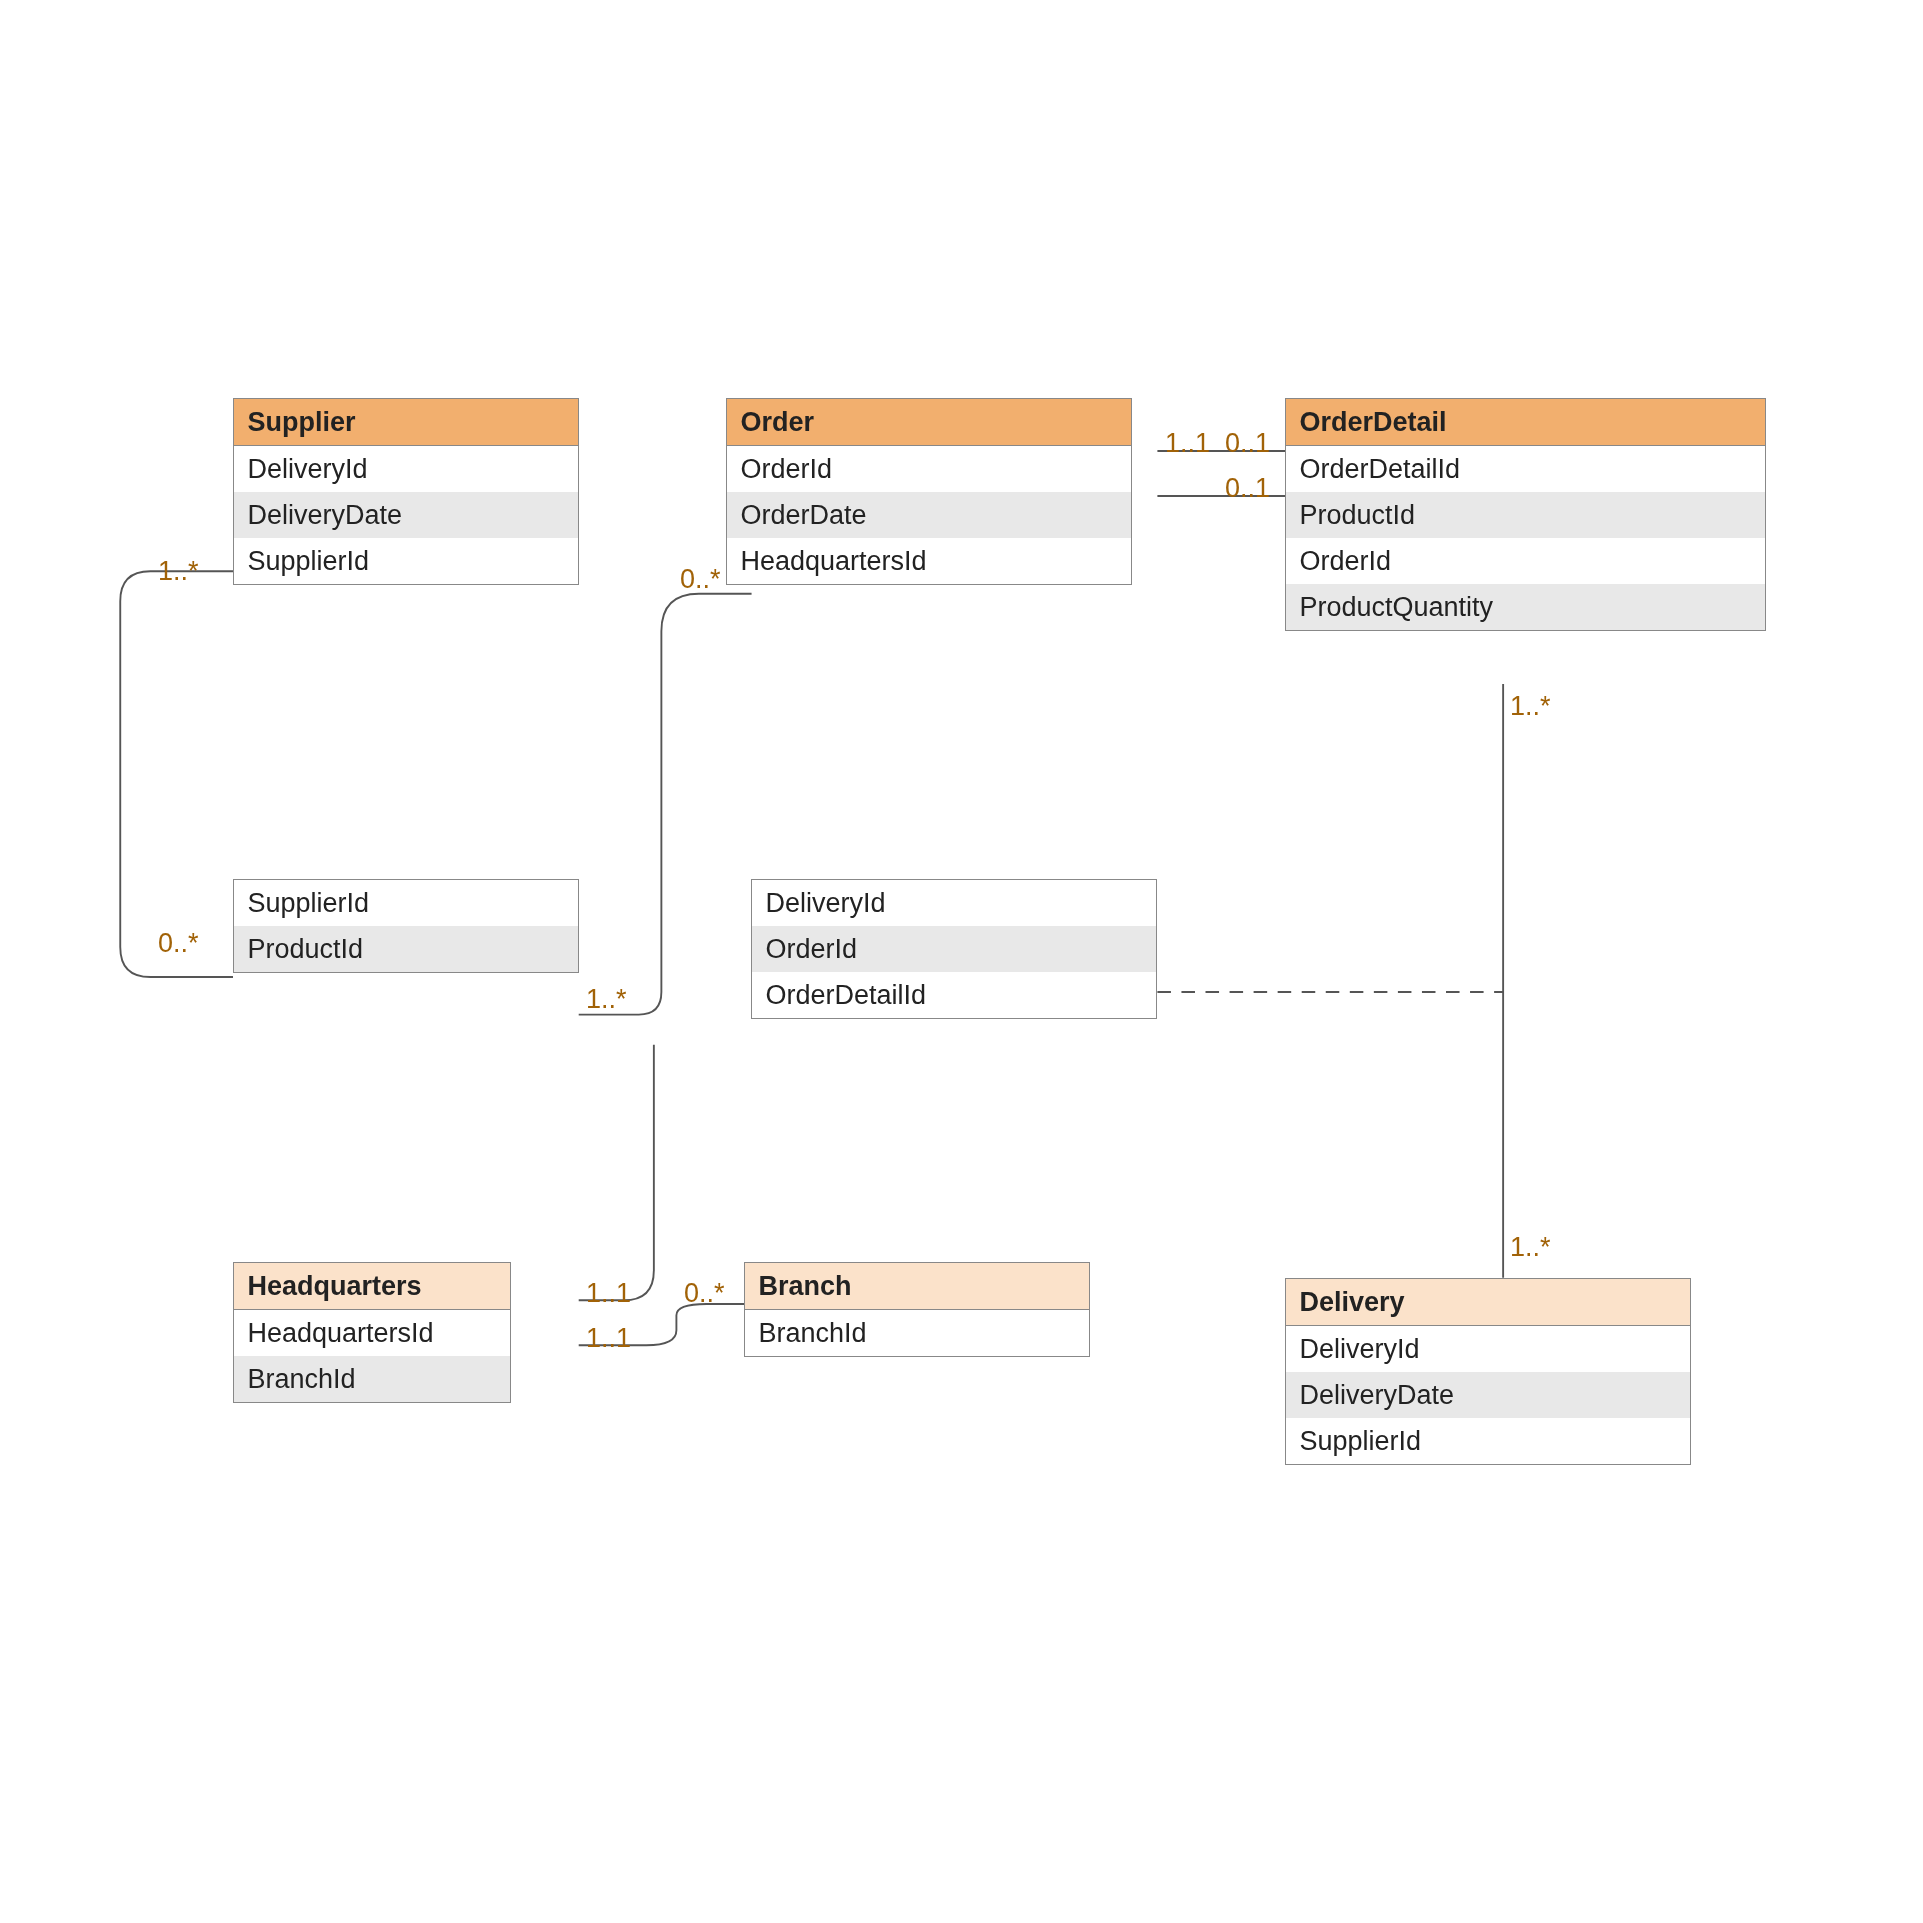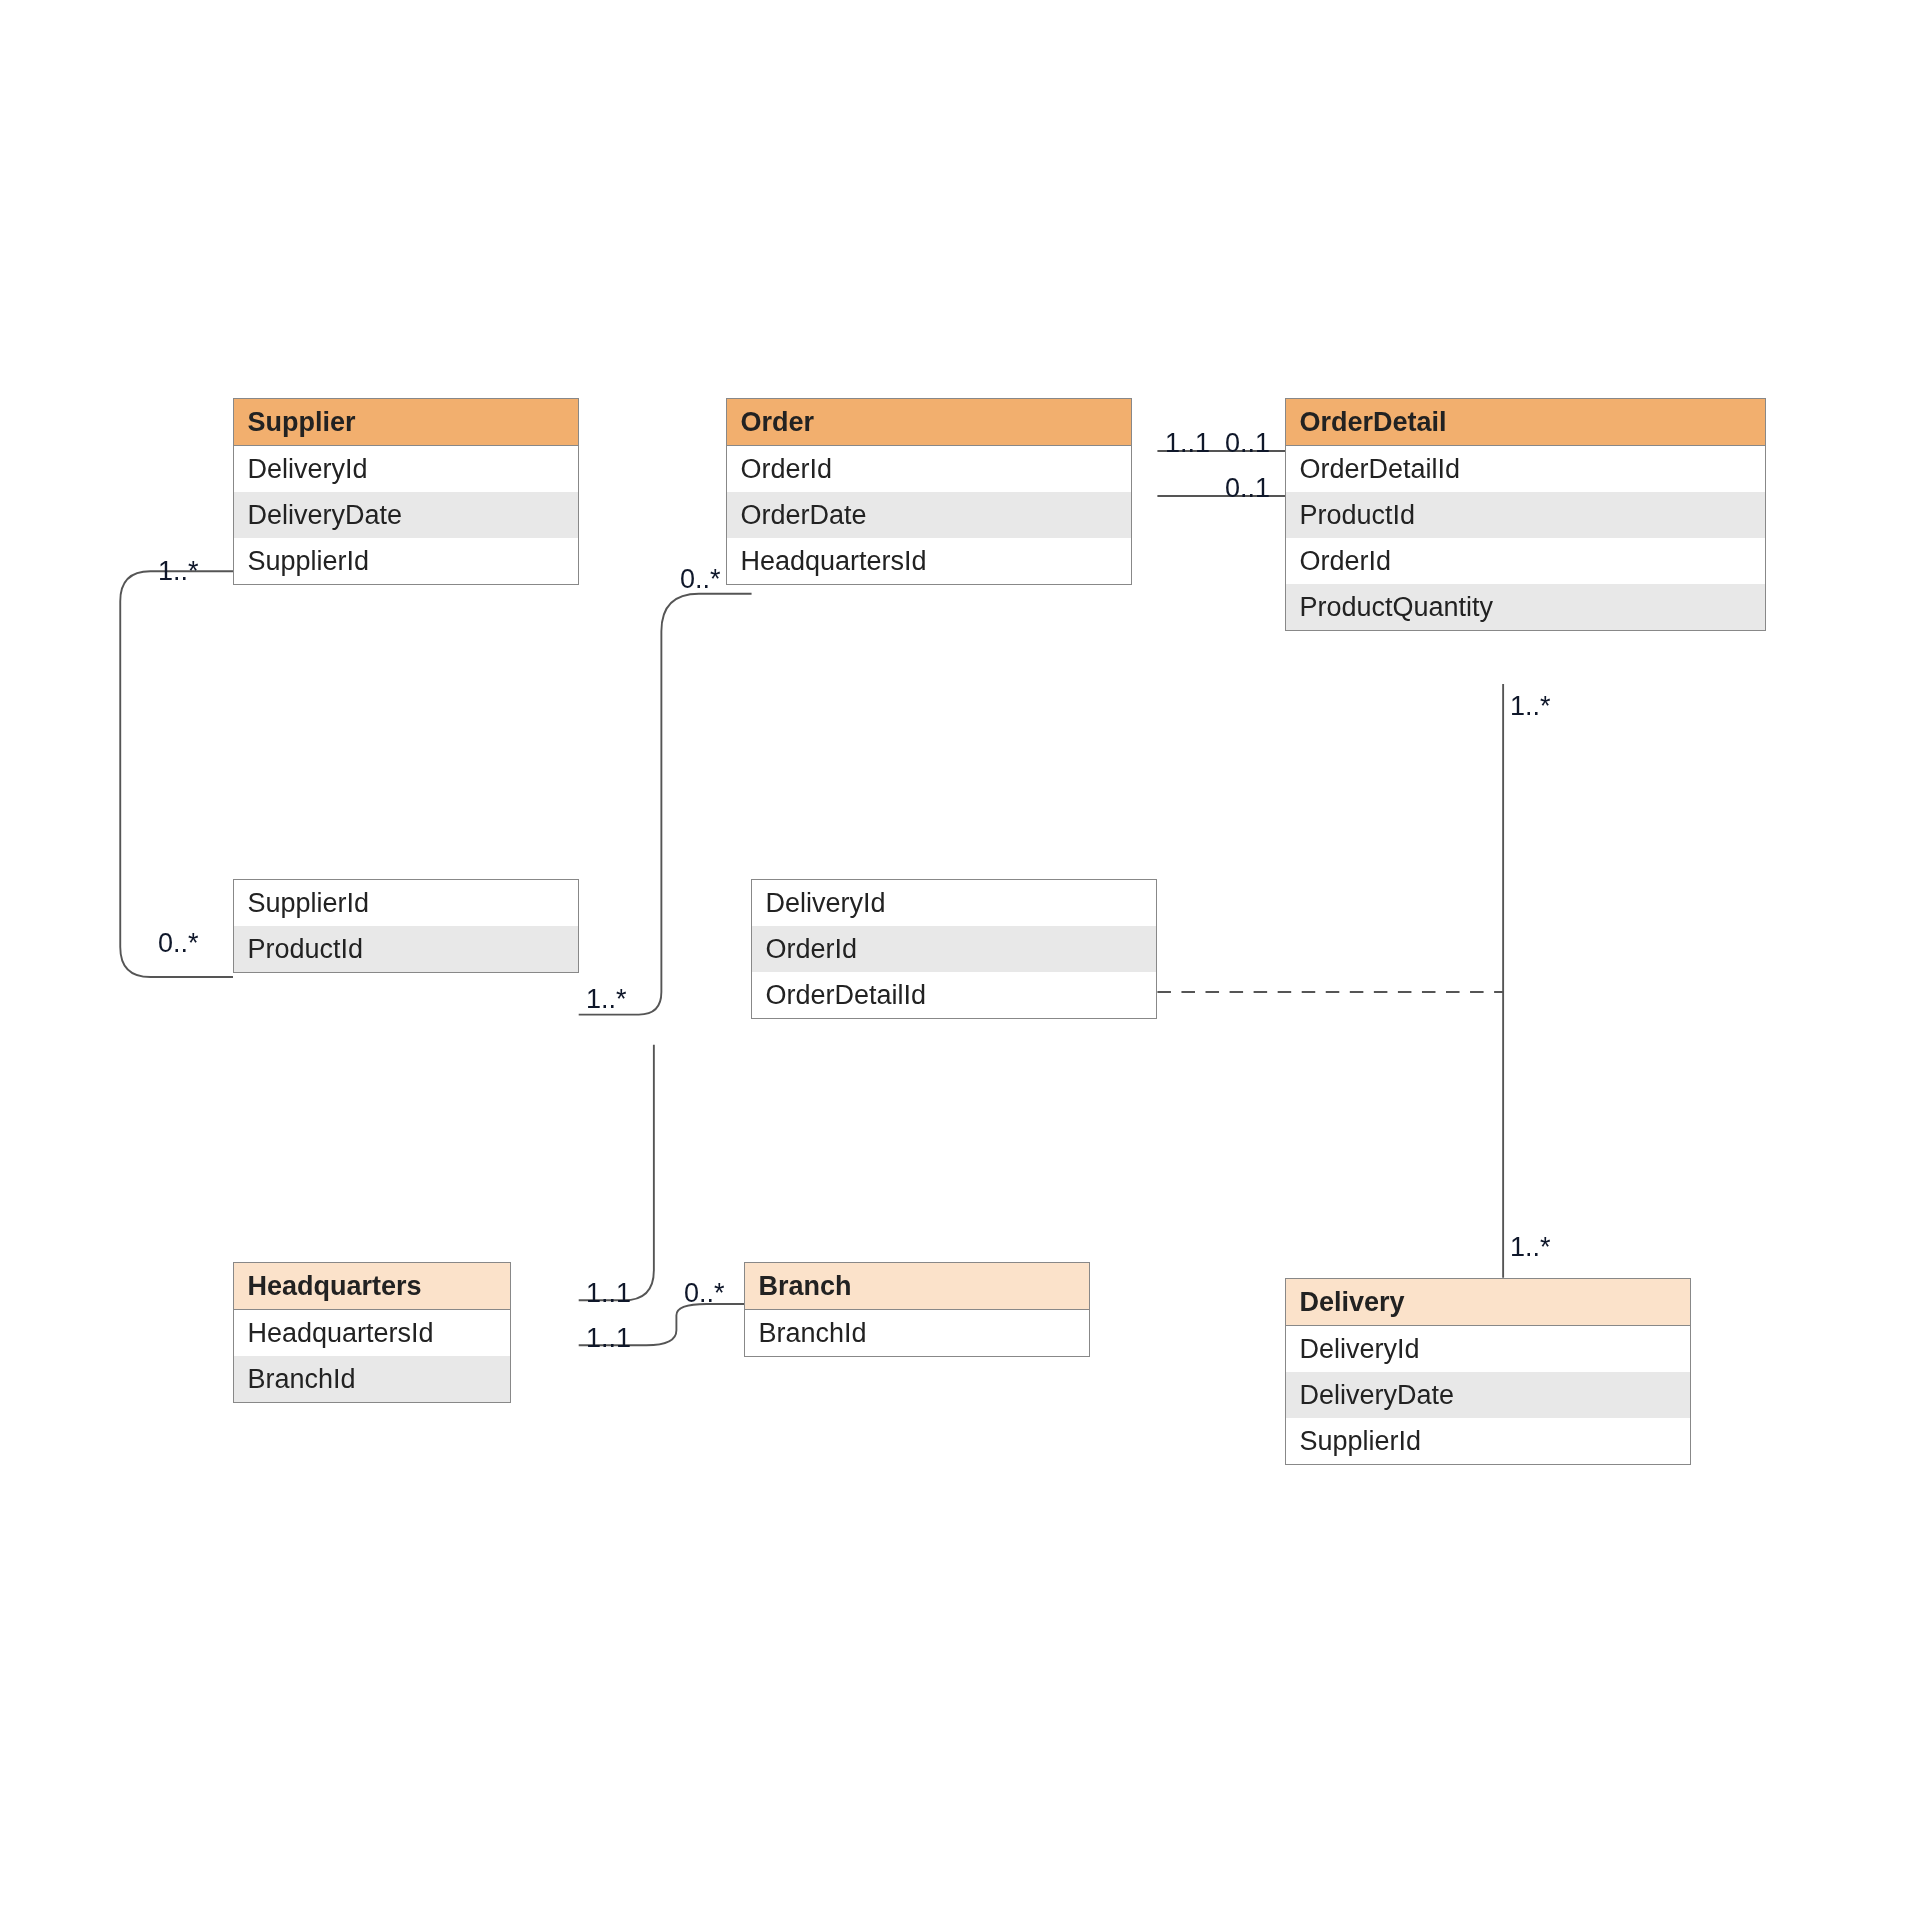--- a/index.html
+++ b/index.html
@@ -32,21 +32,21 @@
   .title-dark { background: #f2af6e; }
   .title-light { background: #fbe2ca; }
   .entity .attr {
     padding: 7.5px 13.5px;
     box-sizing: border-box;
   }
   .entity .attr.alt { background: #e8e8e8; }
   .label {
     position: absolute;
     font-size: 27px;
-    color: #0f172a;
+    color: #a16207;
     white-space: nowrap;
   }
   svg.links {
     position: absolute;
     left: 0; top: 0;
     width: 1924px;
     height: 1924px;
     pointer-events: none;
   }
   svg.links path {

